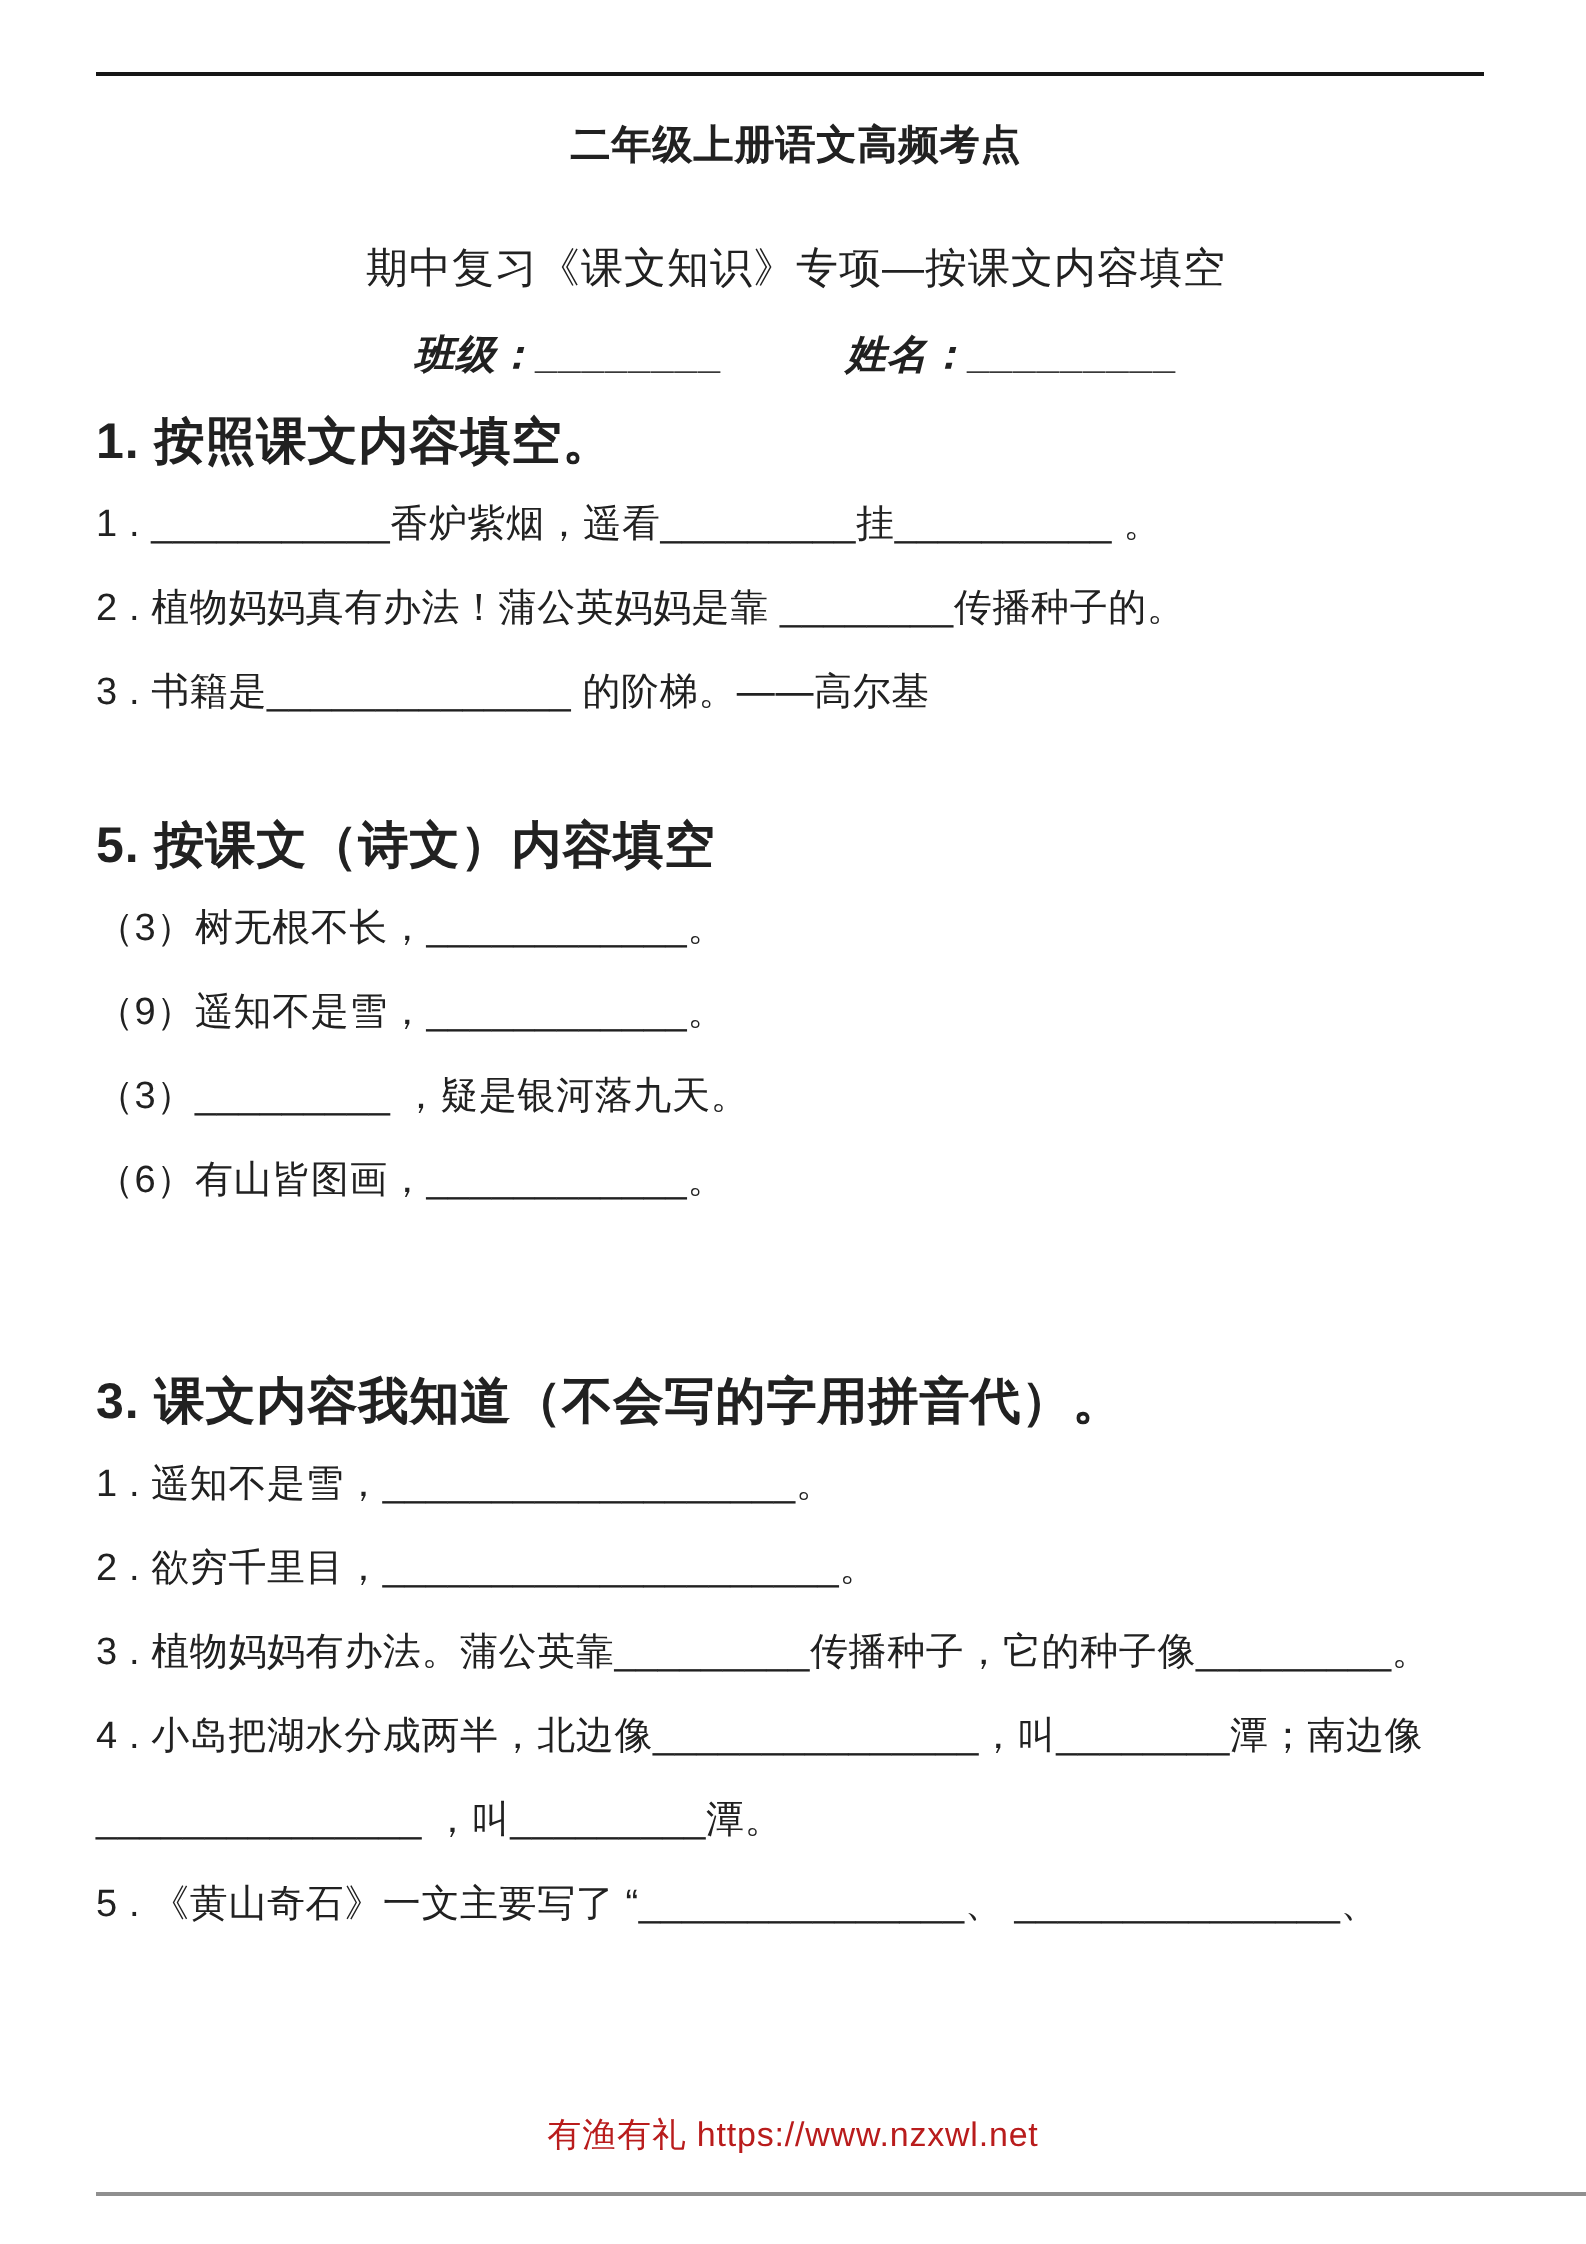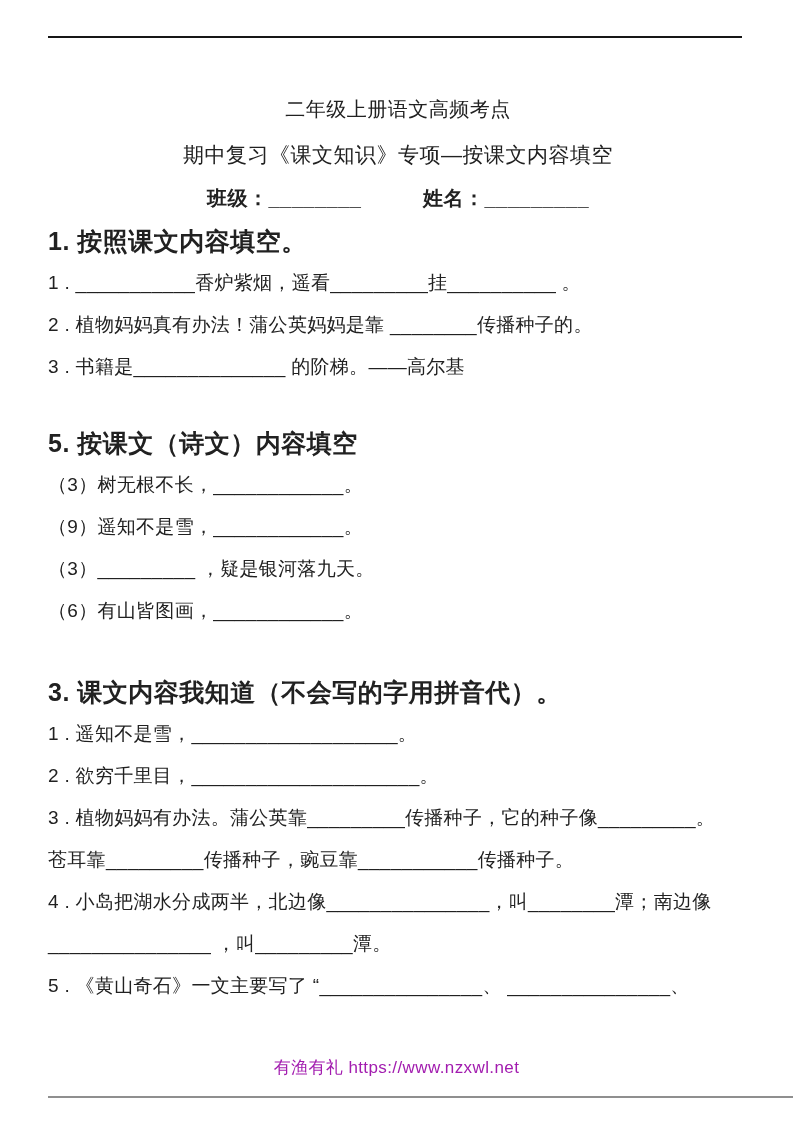--- a/index.html
+++ b/index.html
@@ -16,55 +16,56 @@
     background:#161616;
   }
   .bottom-rule{
     position:absolute;left:48px;top:1096px;width:745px;height:2px;
     background:#8f8f8f;
   }
   .content{
     position:absolute;left:48px;top:0;width:700px;
   }
   .title1{
-    margin-top:96px;text-align:center;
-    font-size:20px;line-height:27px;font-weight:400;
+    margin-top:60px;text-align:center;
+    font-size:20px;line-height:27px;font-weight:700;
     letter-spacing:0.5px;
   }
   .title2{
-    margin-top:17px;text-align:center;
+    margin-top:33px;text-align:center;
     font-size:21px;line-height:29px;font-weight:500;
     letter-spacing:0.5px;
   }
   .classline{
     margin-top:15px;text-align:center;
     font-size:20px;line-height:29px;font-weight:700;
     letter-spacing:0.5px;
+    font-style:italic;
   }
   .sec-heading{
     font-weight:700;font-size:25px;line-height:28px;
     letter-spacing:0.5px;
   }
   .line{
     font-size:19px;line-height:28px;margin-top:14px;
     letter-spacing:0.3px;
     white-space:nowrap;
   }
   .section{margin-top:0;}
   .section-1{margin-top:14px;}
   .section-1 .line:first-of-type{margin-top:13px;}
   .section-2{margin-top:48px;}
   .section-2 .line:first-of-type{margin-top:20px;}
-  .section-3{margin-top:53px;}
+  .section-3{margin-top:82px;}
   .section-3 .line:first-of-type{margin-top:13px;}
   .footer{
     position:absolute;left:0;top:1056px;width:793px;
     text-align:center;
     font-size:17px;line-height:24px;
-    color:#a21caf;
+    color:#b91c1c;
     letter-spacing:0.4px;
   }
 </style>
 </head>
 <body>
 
 <div class="top-rule"></div>
 
 <div class="content">
   <div class="title1">二年级上册语文高频考点</div>
@@ -83,21 +84,20 @@
         <div class="line">（3）树无根不长，____________。</div>
         <div class="line">（9）遥知不是雪，____________。</div>
         <div class="line">（3）_________ ，疑是银河落九天。</div>
         <div class="line">（6）有山皆图画，____________。</div>
       </div>
       <div class="section section-3">
         <div class="sec-heading">3.  课文内容我知道（不会写的字用拼音代）。</div>
         <div class="line">1 . 遥知不是雪，___________________。</div>
         <div class="line">2 . 欲穷千里目，_____________________。</div>
         <div class="line">3 . 植物妈妈有办法。蒲公英靠_________传播种子，它的种子像_________。</div>
-        <div class="line">苍耳靠_________传播种子，豌豆靠___________传播种子。</div>
         <div class="line">4 . 小岛把湖水分成两半，北边像_______________，叫________潭；南边像</div>
         <div class="line">_______________ ，叫_________潭。</div>
         <div class="line">5 . 《黄山奇石》一文主要写了 “_______________、 _______________、</div>
       </div>
     </div>
 </div>
 
 <div class="footer">有渔有礼 https://www.nzxwl.net</div>
 
 <div class="bottom-rule"></div>

